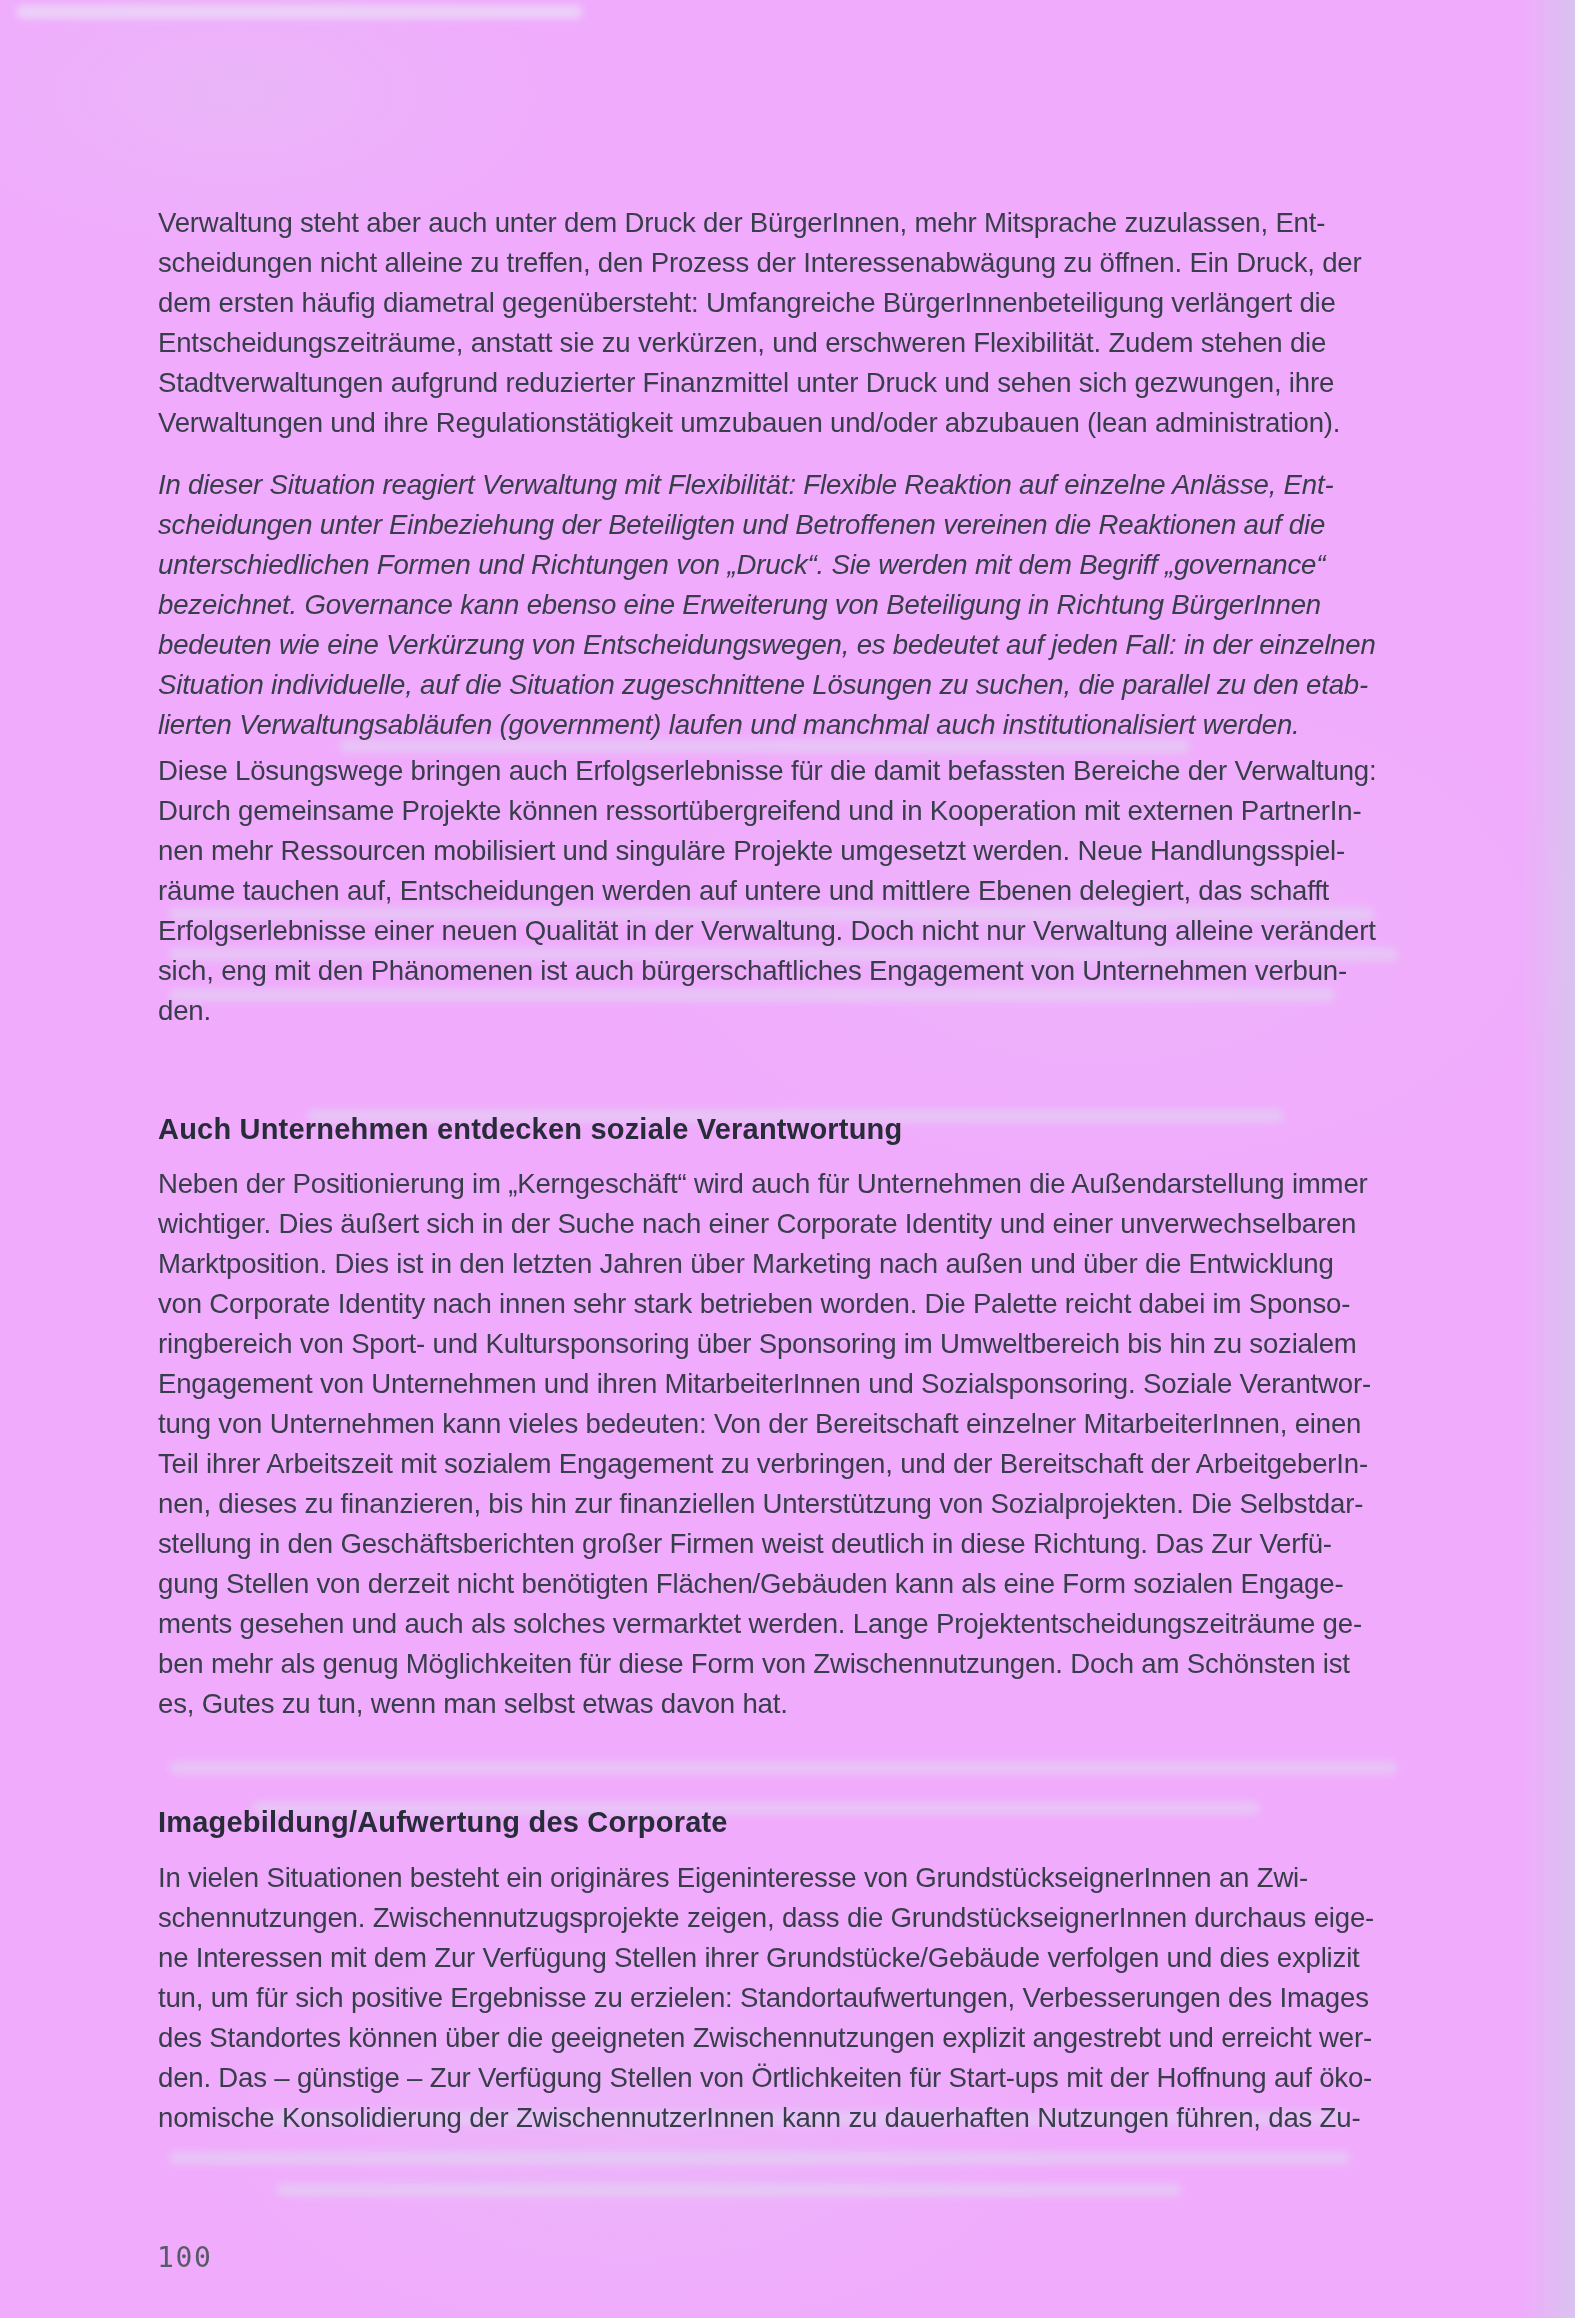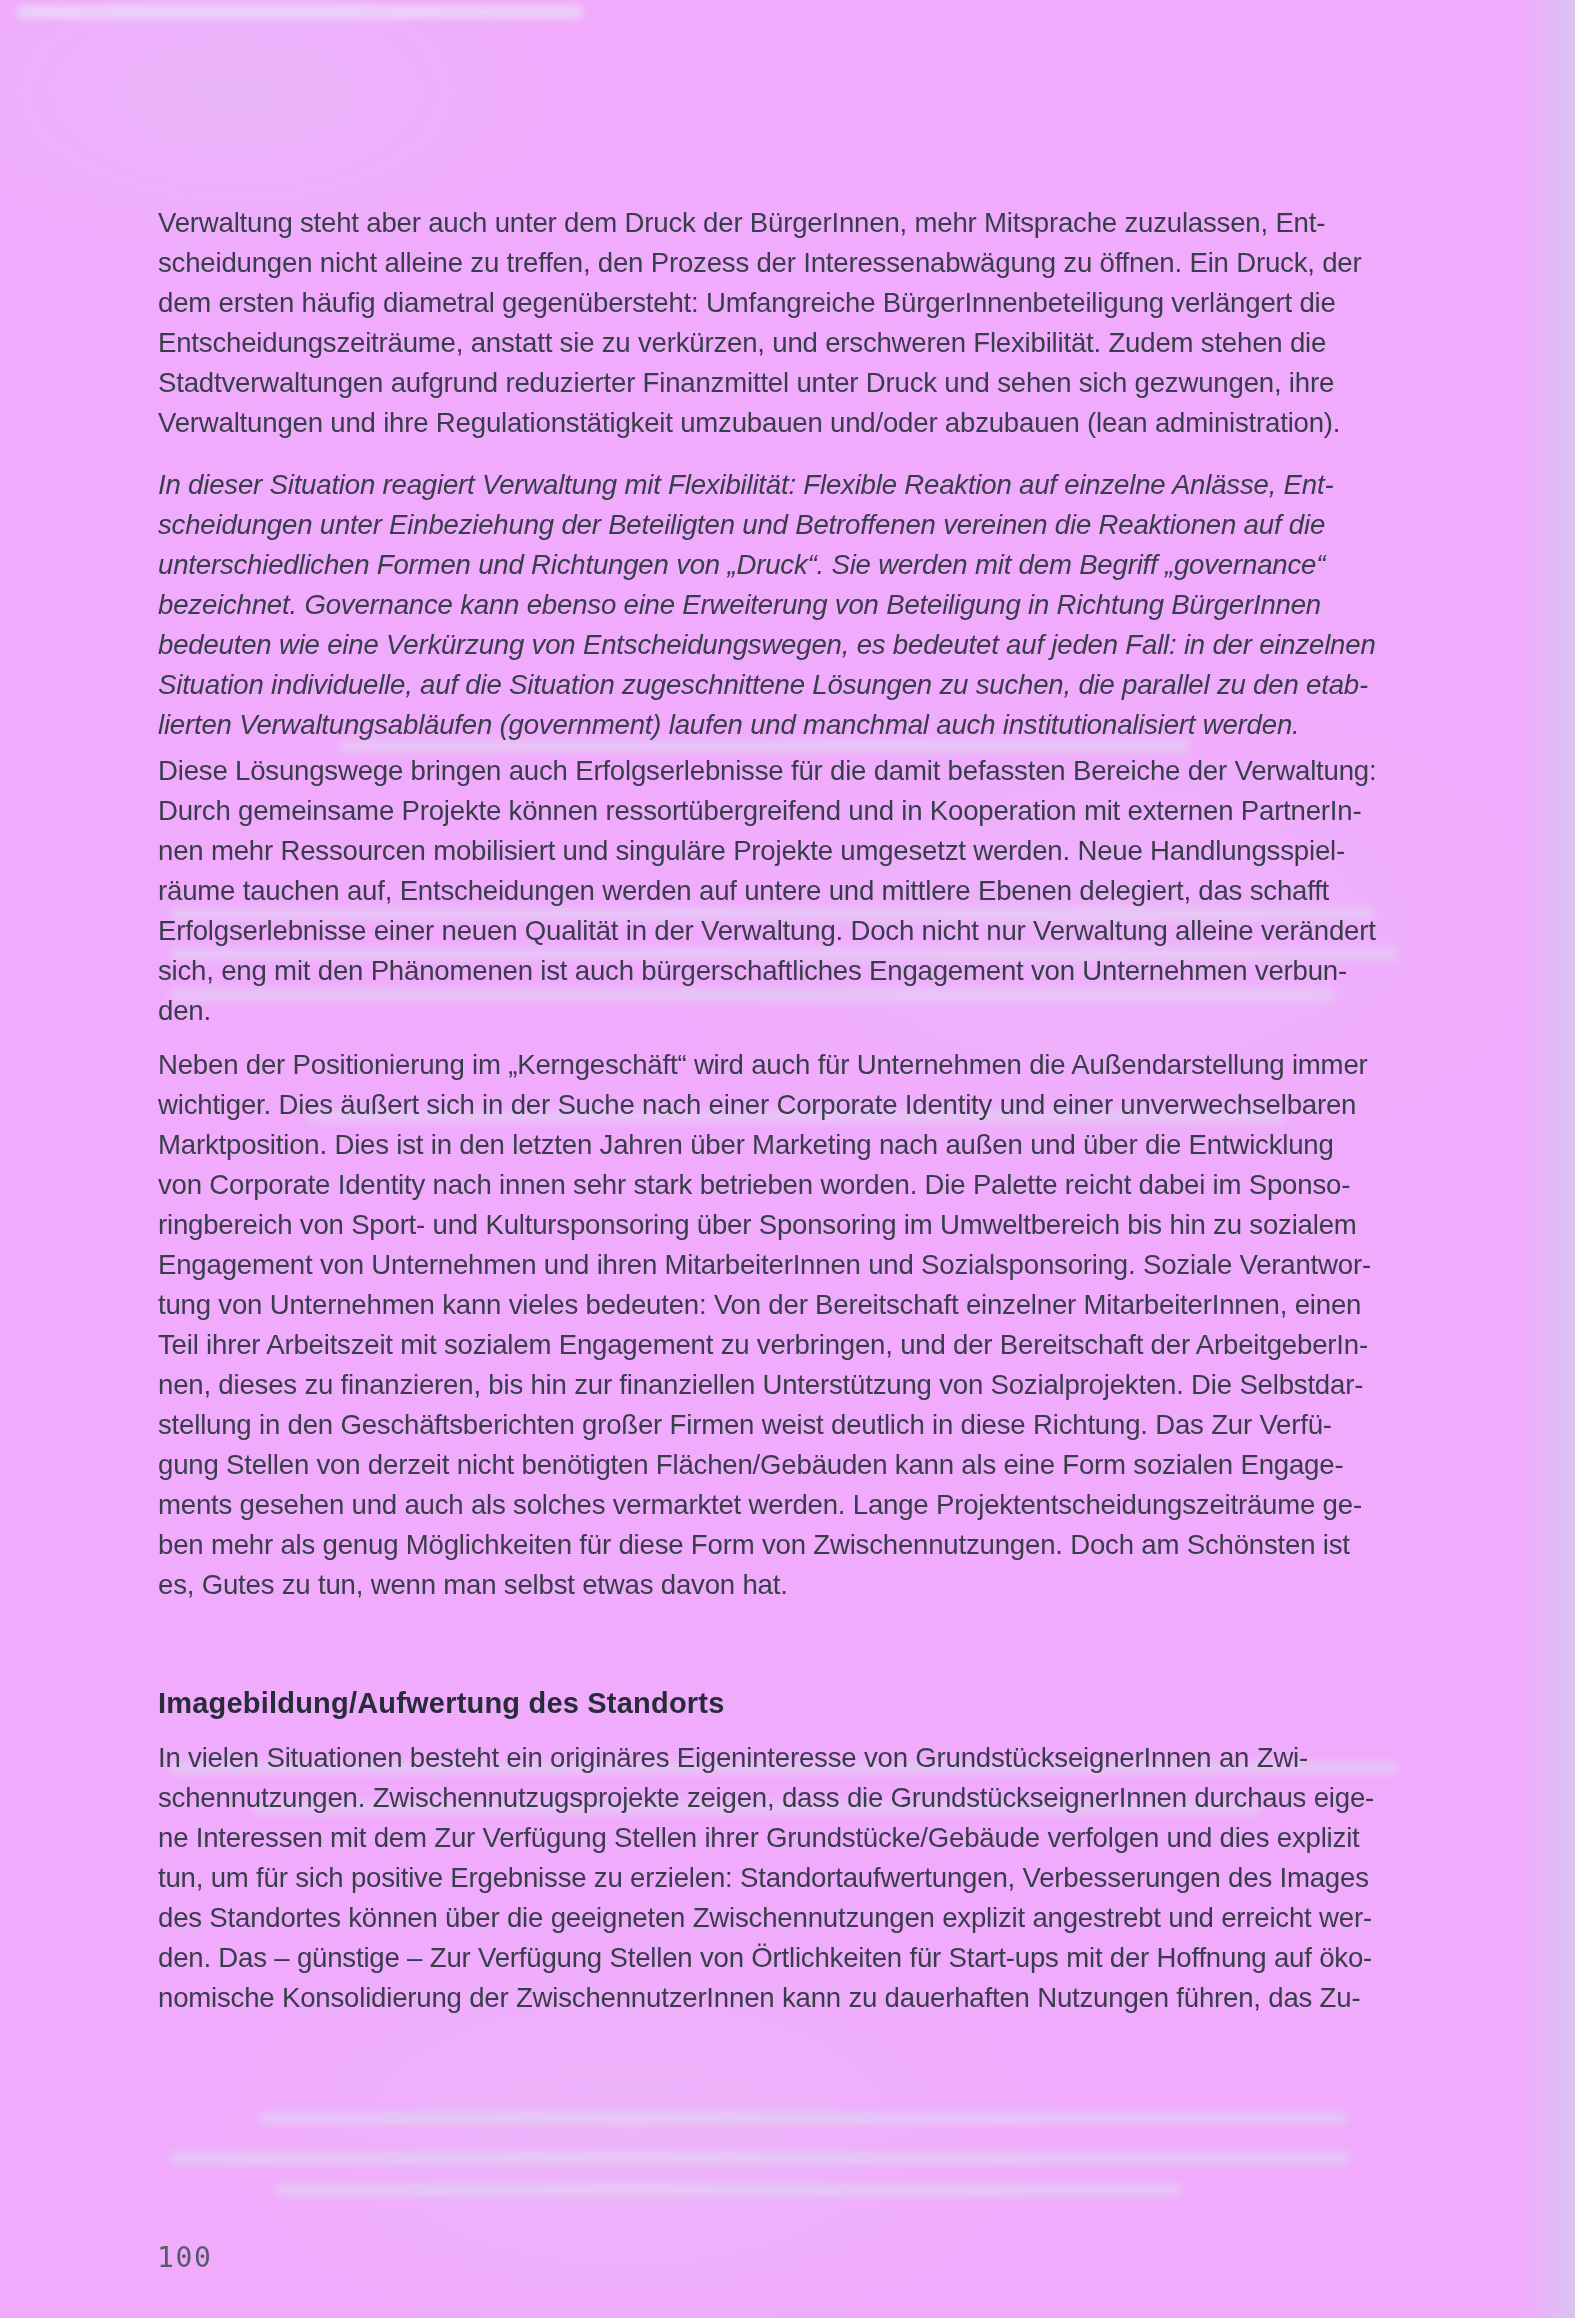--- a/index.html
+++ b/index.html
@@ -131,37 +131,38 @@
 lierten Verwaltungsabläufen (government) laufen und manchmal auch institutionalisiert werden.</p>
 
     <p class="para p3">Diese Lösungswege bringen auch Erfolgserlebnisse für die damit befassten Bereiche der Verwaltung:
 Durch gemeinsame Projekte können ressortübergreifend und in Kooperation mit externen PartnerIn-
 nen mehr Ressourcen mobilisiert und singuläre Projekte umgesetzt werden. Neue Handlungsspiel-
 räume tauchen auf, Entscheidungen werden auf untere und mittlere Ebenen delegiert, das schafft
 Erfolgserlebnisse einer neuen Qualität in der Verwaltung. Doch nicht nur Verwaltung alleine verändert
 sich, eng mit den Phänomenen ist auch bürgerschaftliches Engagement von Unternehmen verbun-
 den.</p>
 
+    <h2 class="heading">Auch Unternehmen entdecken soziale Verantwortung</h2>
 
     <p class="para p4">Neben der Positionierung im „Kerngeschäft“ wird auch für Unternehmen die Außendarstellung immer
 wichtiger. Dies äußert sich in der Suche nach einer Corporate Identity und einer unverwechselbaren
 Marktposition. Dies ist in den letzten Jahren über Marketing nach außen und über die Entwicklung
 von Corporate Identity nach innen sehr stark betrieben worden. Die Palette reicht dabei im Sponso-
 ringbereich von Sport- und Kultursponsoring über Sponsoring im Umweltbereich bis hin zu sozialem
 Engagement von Unternehmen und ihren MitarbeiterInnen und Sozialsponsoring. Soziale Verantwor-
 tung von Unternehmen kann vieles bedeuten: Von der Bereitschaft einzelner MitarbeiterInnen, einen
 Teil ihrer Arbeitszeit mit sozialem Engagement zu verbringen, und der Bereitschaft der ArbeitgeberIn-
 nen, dieses zu finanzieren, bis hin zur finanziellen Unterstützung von Sozialprojekten. Die Selbstdar-
 stellung in den Geschäftsberichten großer Firmen weist deutlich in diese Richtung. Das Zur Verfü-
 gung Stellen von derzeit nicht benötigten Flächen/Gebäuden kann als eine Form sozialen Engage-
 ments gesehen und auch als solches vermarktet werden. Lange Projektentscheidungszeiträume ge-
 ben mehr als genug Möglichkeiten für diese Form von Zwischennutzungen. Doch am Schönsten ist
 es, Gutes zu tun, wenn man selbst etwas davon hat.</p>
 
-    <h2 class="heading">Imagebildung/Aufwertung des Standorts</h2>
+    <h2 class="heading">Imagebildung/Aufwertung des Corporate</h2>
 
     <p class="para p5">In vielen Situationen besteht ein originäres Eigeninteresse von GrundstückseignerInnen an Zwi-
 schennutzungen. Zwischennutzugsprojekte zeigen, dass die GrundstückseignerInnen durchaus eige-
 ne Interessen mit dem Zur Verfügung Stellen ihrer Grundstücke/Gebäude verfolgen und dies explizit
 tun, um für sich positive Ergebnisse zu erzielen: Standortaufwertungen, Verbesserungen des Images
 des Standortes können über die geeigneten Zwischennutzungen explizit angestrebt und erreicht wer-
 den. Das – günstige – Zur Verfügung Stellen von Örtlichkeiten für Start-ups mit der Hoffnung auf öko-
 nomische Konsolidierung der ZwischennutzerInnen kann zu dauerhaften Nutzungen führen, das Zu-</p>
 
   </main>

